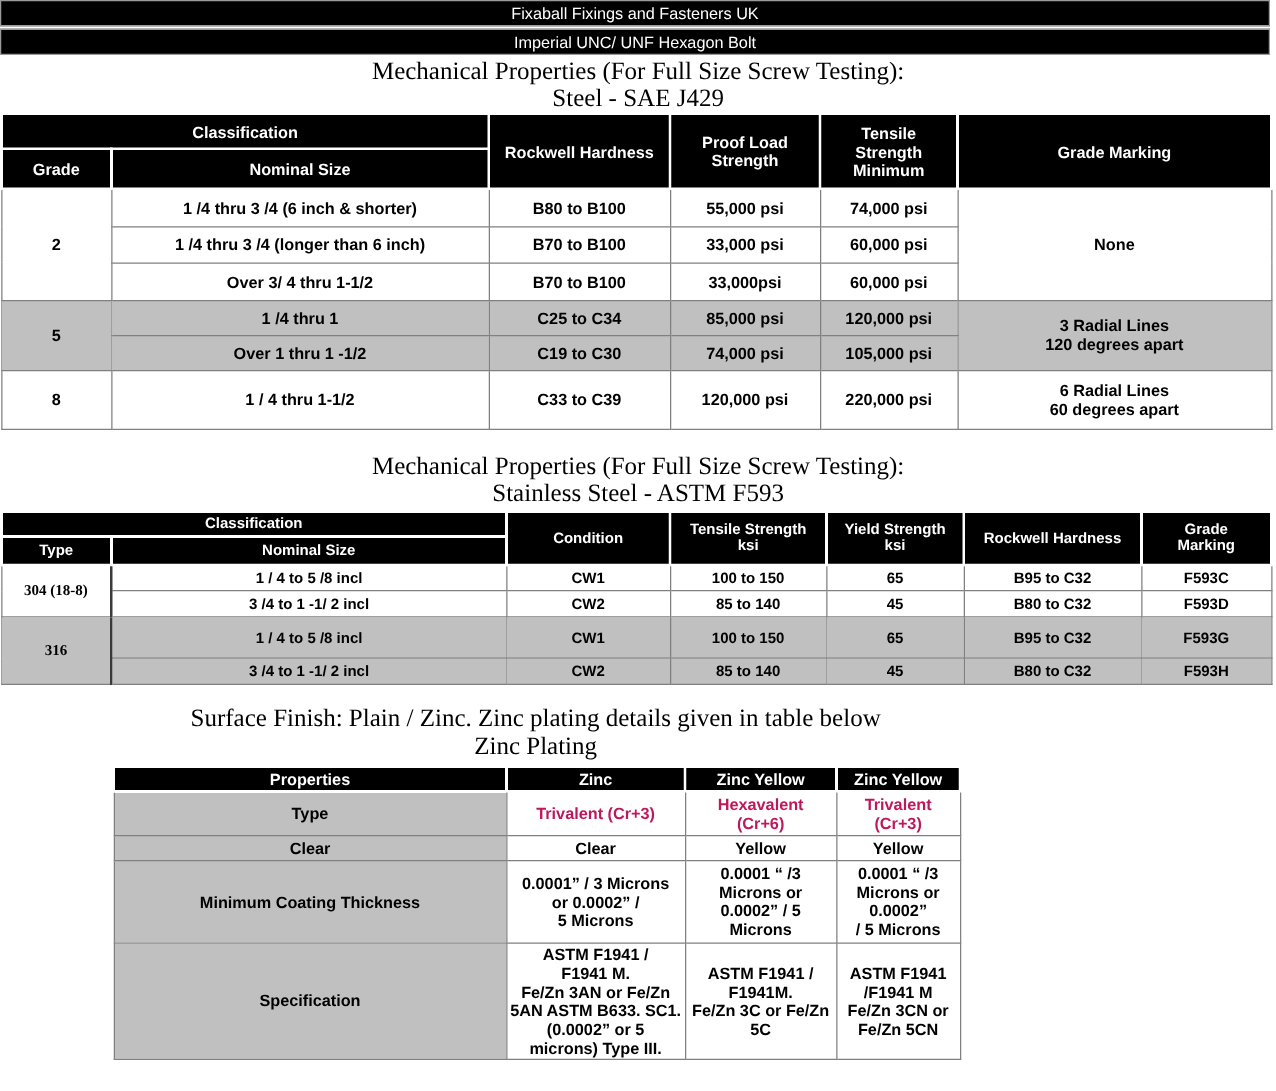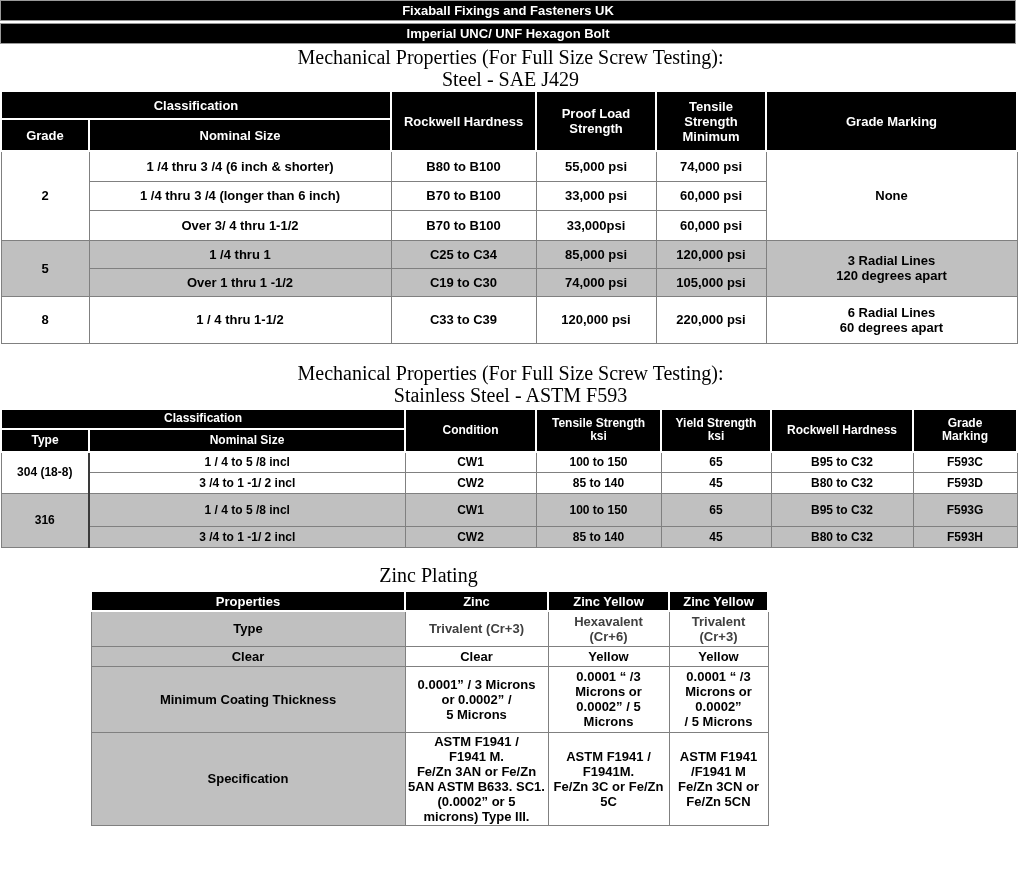--- a/index.html
+++ b/index.html
@@ -7,21 +7,21 @@
     width:1021px;height:873px;background:#ffffff;
     font-family:"Liberation Sans",sans-serif;
     -webkit-font-smoothing:antialiased;
   }
   
   .bar{
     width:1014px;height:19px;line-height:19px;
     background:#000;color:#fff;
     border:1px solid #9a9a9a;
     margin-bottom:2px;
-    text-align:center;font-weight:bold;font-size:13px;
+    text-align:center;font-weight:normal;font-size:13px;
   }
   
   .title{
     font-family:Liberation Serif, serif;
     font-size:20px;line-height:22px;color:#000;
     text-align:center;
   }
   .title-block{margin-top:2px;}
   .title-block-2{margin-top:18px;margin-bottom:2px;}
   .title-block-3{margin-top:16px;margin-bottom:4px;width:677px;margin-left:90px;}
@@ -32,22 +32,22 @@
     font-weight:bold;text-align:center;vertical-align:middle;
     white-space:pre-line;padding:0 2px;overflow:hidden;
     color:#000;
   }
   .bh{background:#000;color:#fff;border:2px solid #fff;}
   .t1{width:1016px;font-size:13px;line-height:15px;}
   .t2{width:1016px;font-size:12px;line-height:13px;}
   .t3{width:677px;margin-left:90px;font-size:13px;line-height:15px;}
   .gray td{background:#c0c0c0;}
   .graycell{background:#c0c0c0;}
-  .redtxt{color:#404040;}
-  .tcol{border-right:2px solid #3a3a3a;}
+  .redtxt{color:#be185d;}
+  .tcol{border-right:2px solid #3a3a3a;font-family:Liberation Serif, serif;}
 </style>
 </head>
 <body>
 
 <div>
   <div class="bar">Fixaball Fixings and Fasteners UK</div>
   <div class="bar">Imperial UNC/ UNF Hexagon Bolt</div>
 </div>
 
 <div class="title-block">
@@ -188,20 +188,21 @@
     <td>CW2</td>
     <td>85 to 140</td>
     <td>45</td>
     <td>B80 to C32</td>
     <td>F593H</td>
   </tr>
 </tbody>
   </table>
 
 <div class="title-block-3">
+  <div class="title">Surface Finish: Plain / Zinc. Zinc plating details given in table below</div>
   <div class="title">Zinc Plating</div>
 </div>
 
 <table class="t3">
   <colgroup>
     <col style="width:314px">
       <col style="width:143px">
       <col style="width:121px">
       <col style="width:99px">
   </colgroup>

